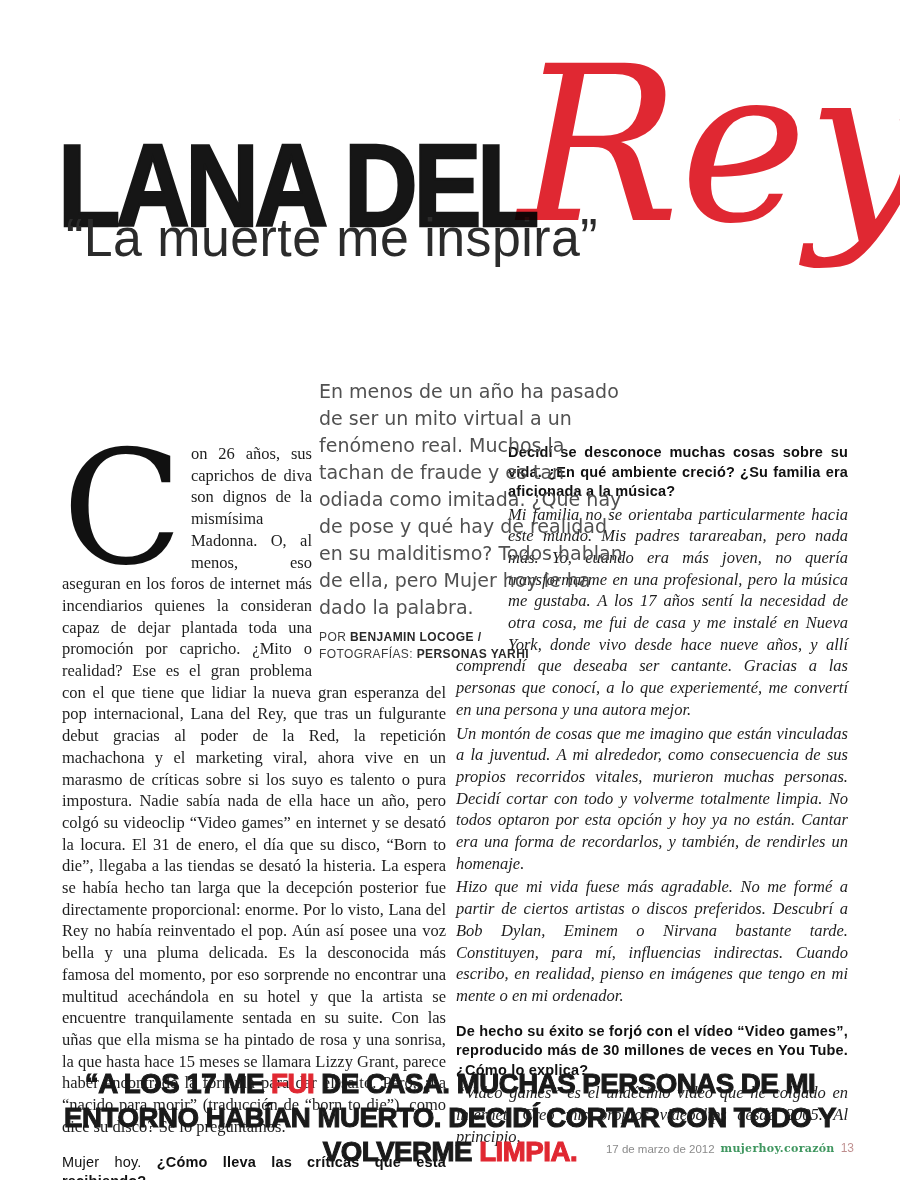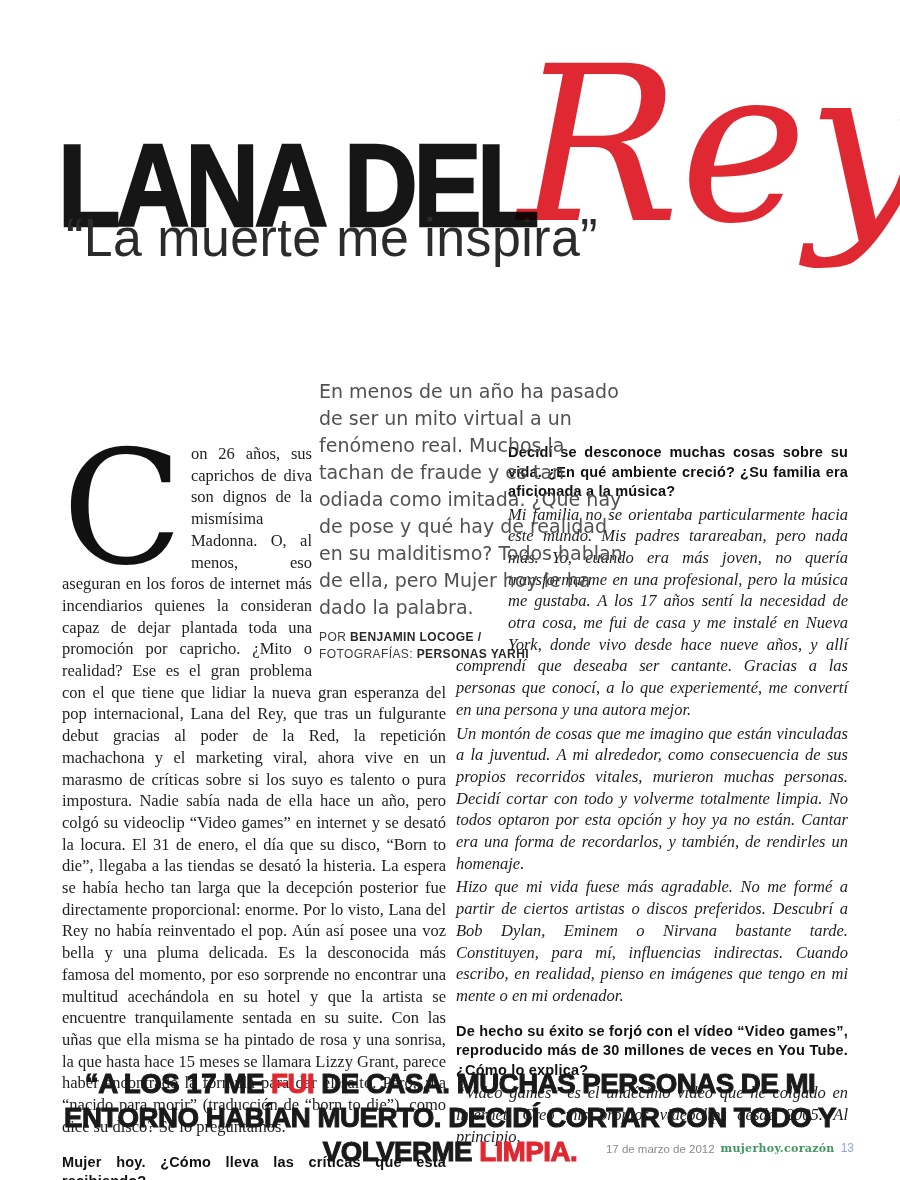--- a/index.html
+++ b/index.html
@@ -88,21 +88,21 @@
     font-size:14.5px;line-height:19.5px;
     letter-spacing:0.2px;
     color:#111;
     margin-top:15px;
     text-align:justify;
   }
   .question.first{margin-top:0;}
   .answer{margin-top:2px;font-style:italic;}
   .qlabel{
     font-family:"Liberation Sans", sans-serif;
-    font-weight:bold;
+    font-weight:normal;
     font-size:14.5px;
     color:#111;
   }
   
   .pullquote{
     position:absolute;left:46px;top:1066px;width:808px;
     text-align:center;
     font-family:"Liberation Sans", sans-serif;
     font-weight:900;
     font-size:28.5px;line-height:34px;
@@ -121,21 +121,21 @@
     display:flex;align-items:flex-end;gap:6px;
   }
   .footer .brand{
     font-family:"DejaVu Serif", serif;
     font-weight:bold;
     font-size:11px;
     color:#15803d;
     opacity:0.82;
     letter-spacing:0.3px;
   }
-  .footer .pagenum{opacity:0.5;font-size:12px;color:#1d4ed8;}
+  .footer .pagenum{opacity:0.5;font-size:12px;color:#7f1d1d;}
 </style>
 </head>
 <body>
 
 <div class="title-black">LANA DEL</div>
 <div class="title-script">Rey</div>
 <div class="subtitle">“La muerte me inspira”</div>
 
 <div class="intro">
   <div>En menos de un año ha pasado de ser un mito virtual a un fenómeno real. Muchos la tachan de fraude y es tan odiada como imitada. ¿Qué hay de pose y qué hay de realidad en su malditismo? Todos hablan de ella, pero Mujer hoy le ha dado la palabra.</div>

